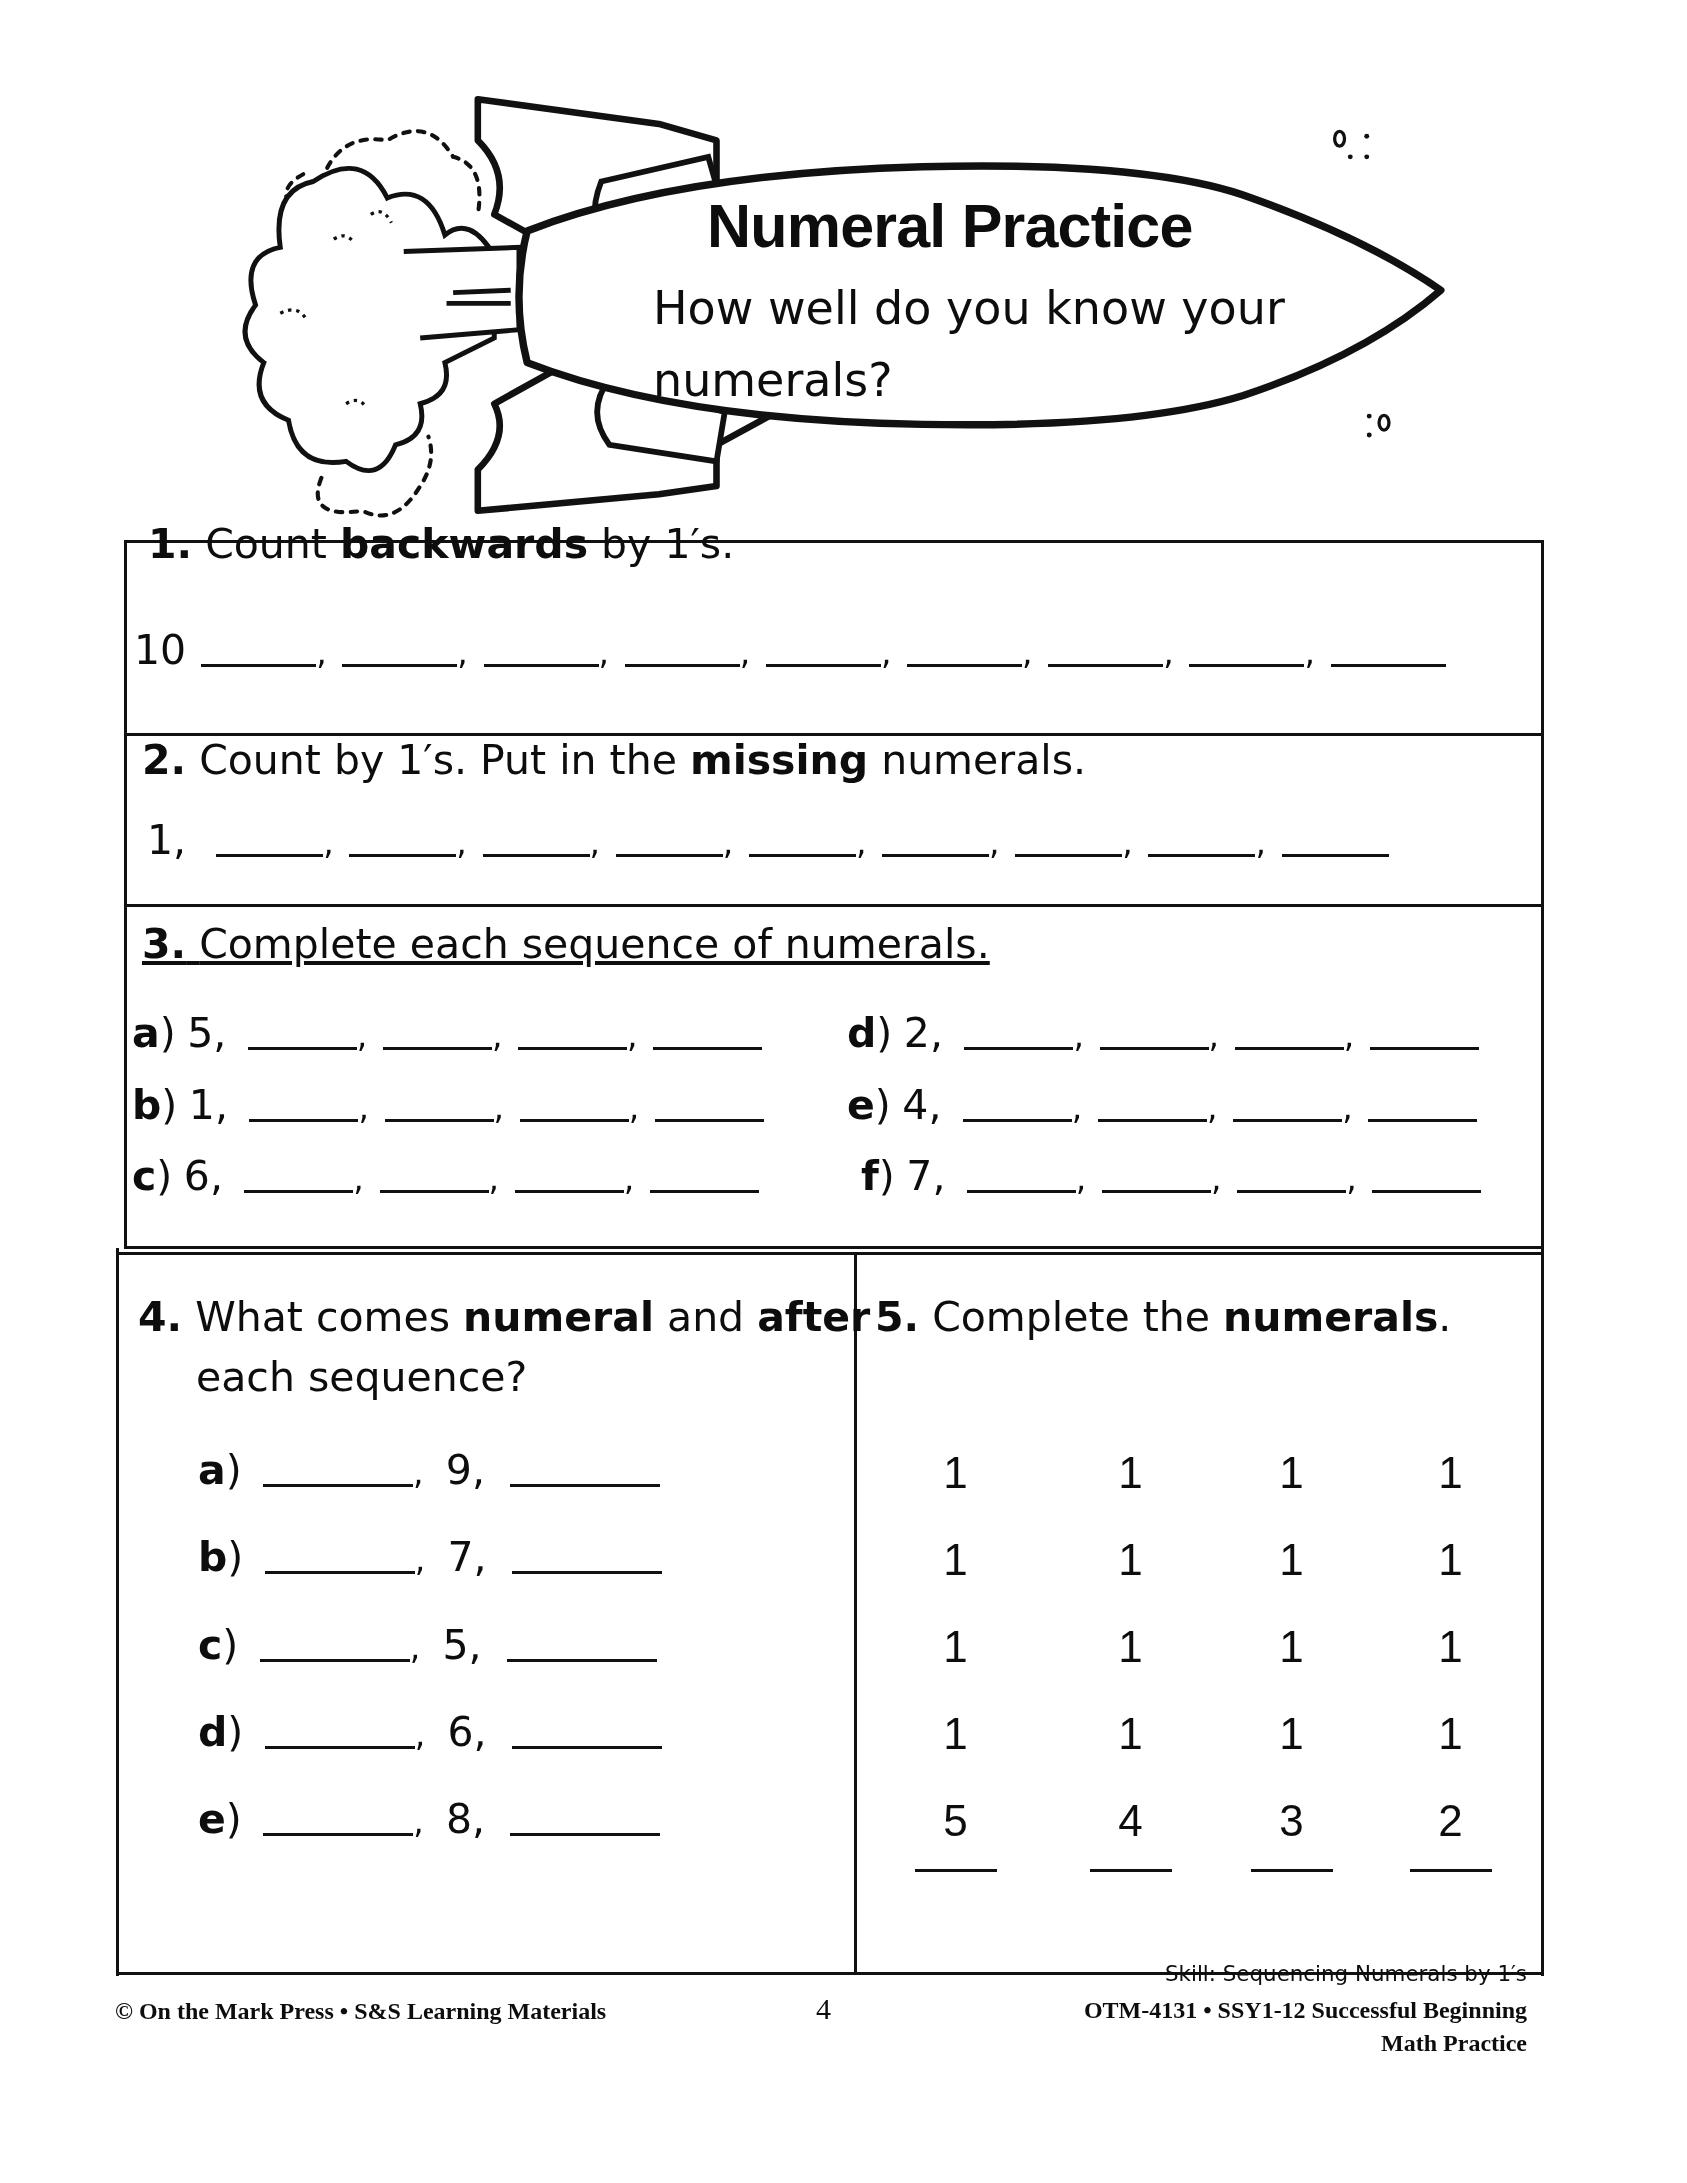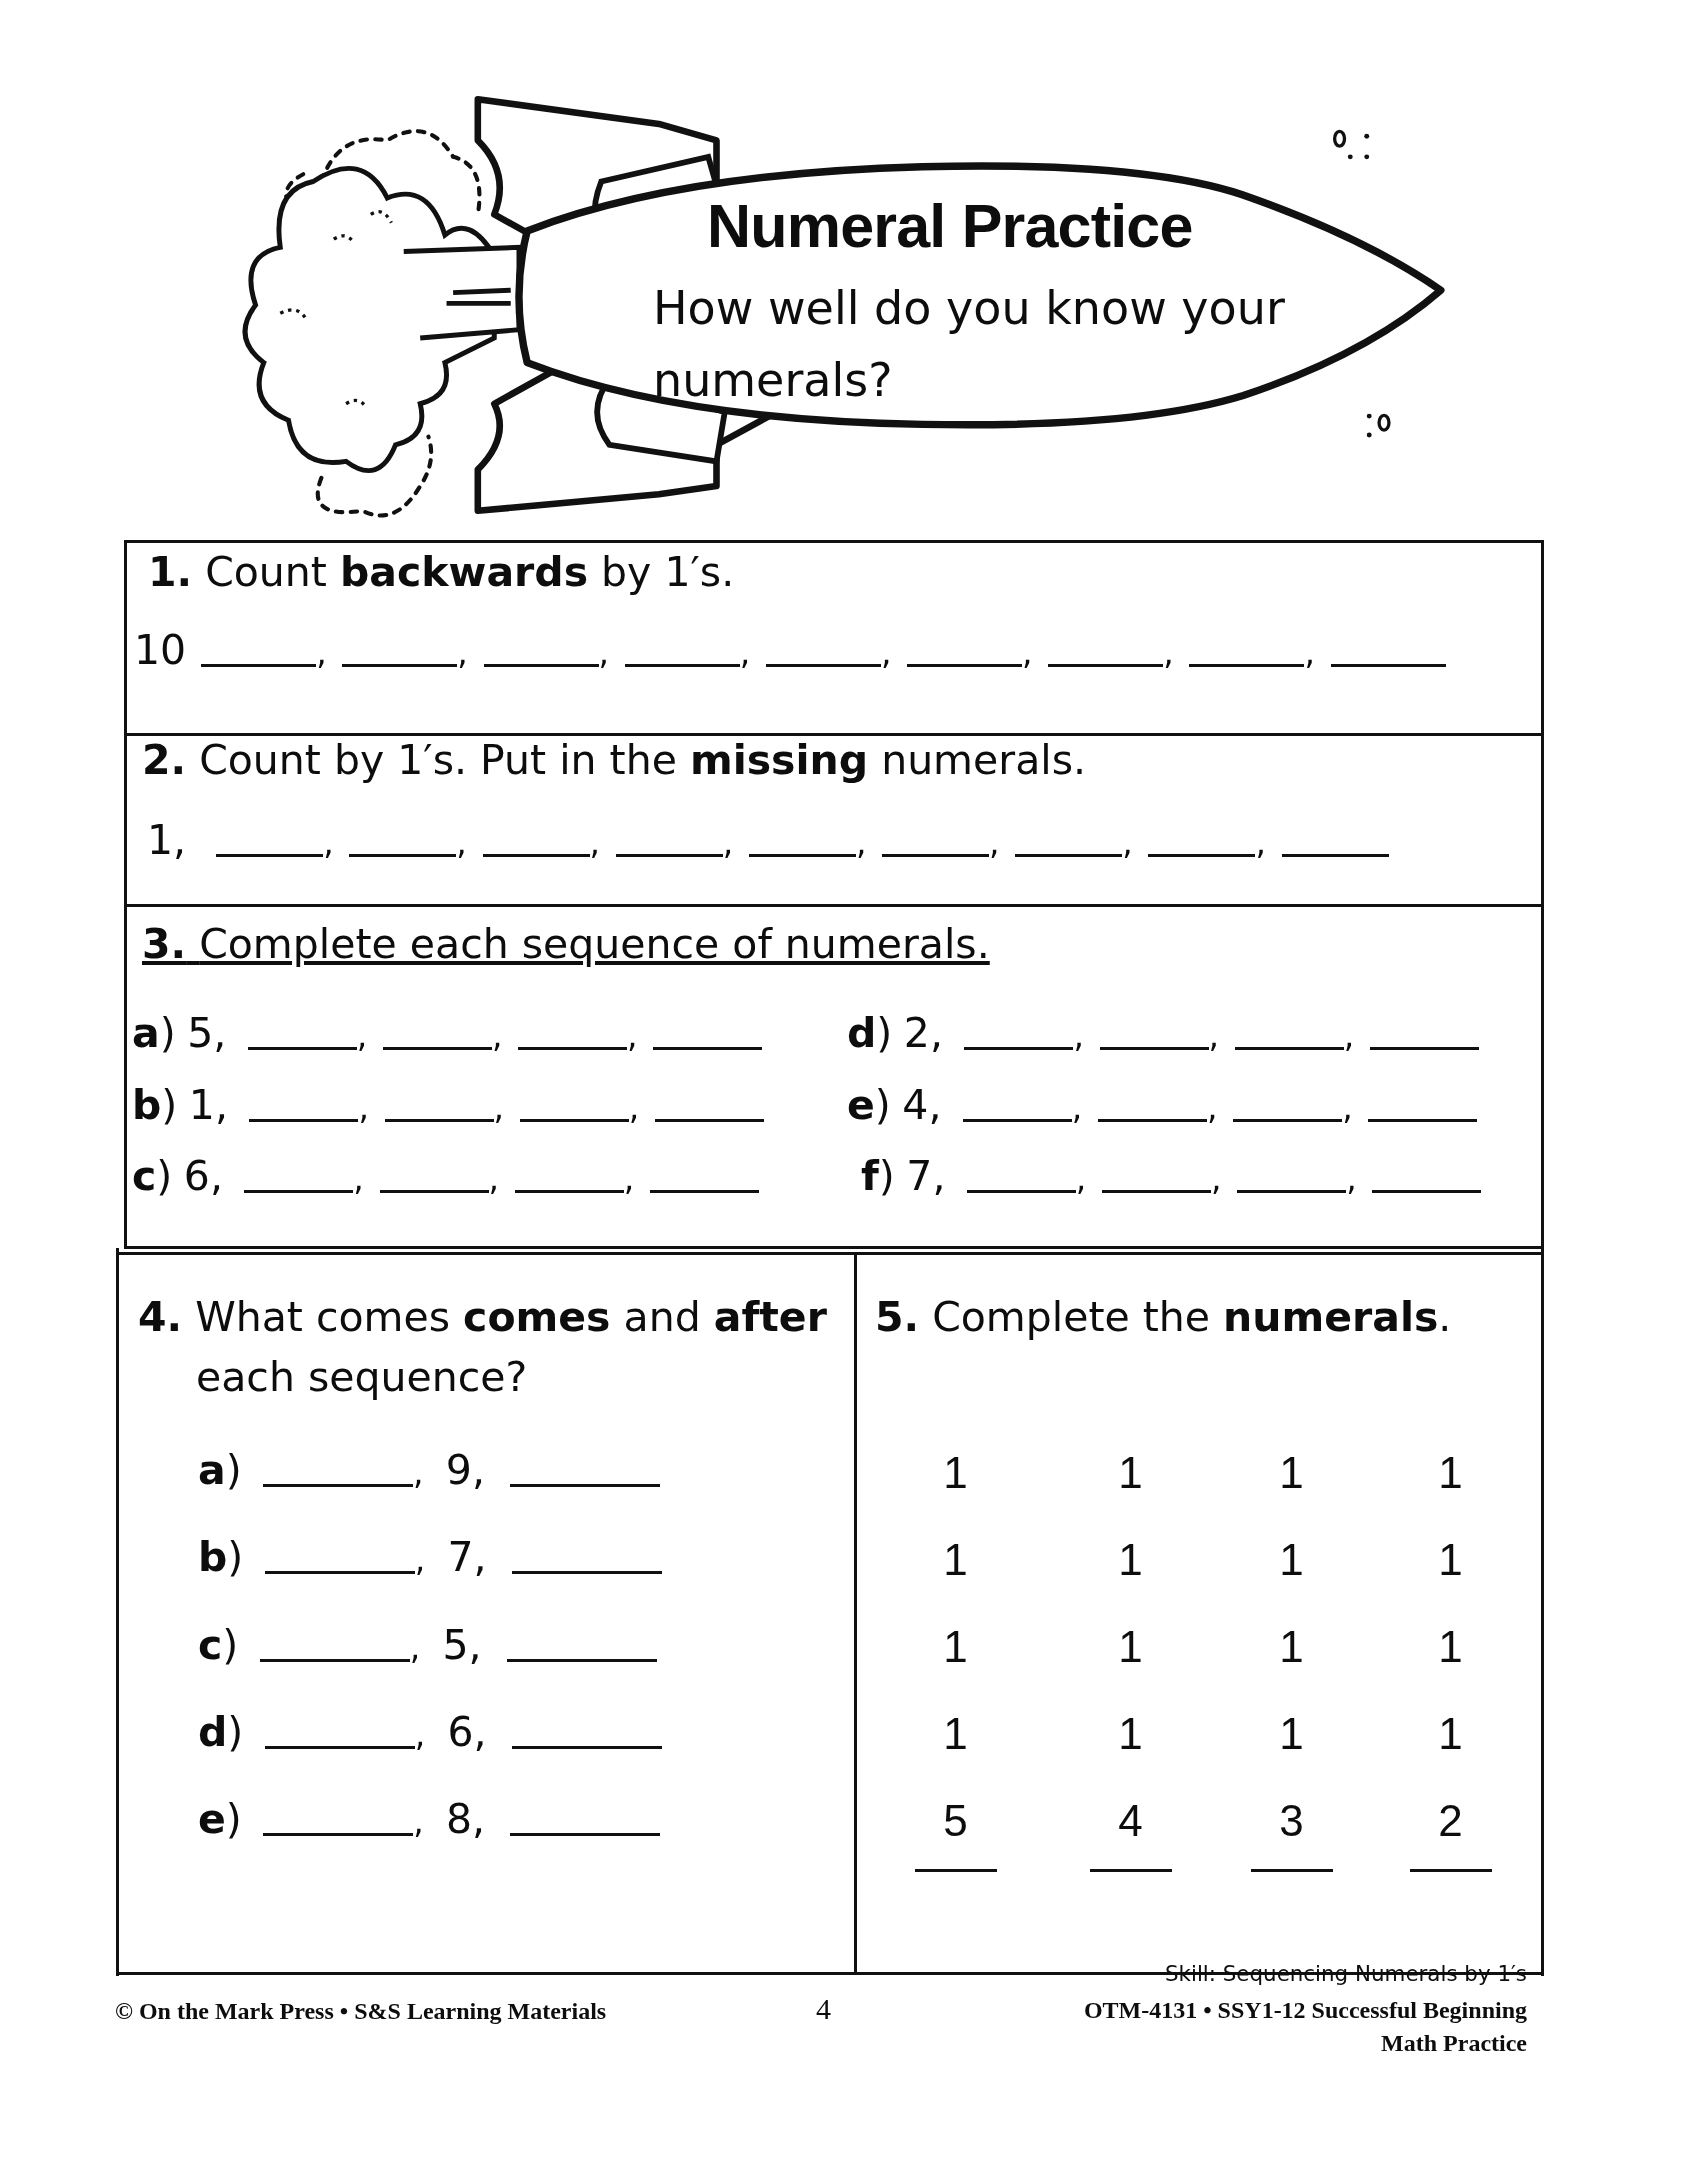--- a/index.html
+++ b/index.html
@@ -90,21 +90,21 @@
 
 <div class="box-top"></div>
 <div class="hline" style="left:124px; top:733px; width:1420px;"></div>
 <div class="hline" style="left:124px; top:904px; width:1420px;"></div>
 <div class="hline" style="left:119px; top:1252px; width:1424px;"></div>
 <div class="vline" style="left:116px; top:1248px; height:728px;"></div>
 <div class="vline" style="left:1541px; top:1248px; height:728px;"></div>
 <div class="hline" style="left:116px; top:1972px; width:1428px;"></div>
 <div class="vline" style="left:854px; top:1252px; height:722px;"></div>
 
-<div class="q" style="left:148px; top:548px;">
+<div class="q" style="left:148px; top:520px;">
   <span class="num">1.</span>
   <span>Count </span><b>backwards</b><span> by 1′s.</span>
 </div>
 <div class="row" style="left:134px; top:626px;">
   <span style="margin-right:15px;">10</span>
   <span id="q1blanks" style="display:flex; align-items:flex-end;">
       <span class="blank" style="width: 115px;"></span>
       <span class="comma">,</span>
       <span class="blank" style="width: 115px;"></span>
       <span class="comma">,</span>
@@ -225,21 +225,21 @@
       <span class="blank" style="width: 109px;"></span>
       <span class="comma">,</span>
       <span class="blank" style="width: 109px;"></span>
       <span class="comma">,</span>
       <span class="blank" style="width: 109px;"></span>
     </div>
   </div>
 
 <div class="q" style="left:138px; top:1293px;">
   <span class="num">4.</span>
-  <span>What comes </span><b>comes</b><span> and </span><b>after</b>
+  <span>What comes </span><b>numeral</b><span> and </span><b>after</b>
 </div>
 <div class="q" style="left:196px; top:1353px;">each sequence?</div>
 <div id="q4rows">
     <div class="row" style="left: 198px; top: 1446px;">
       <span class="lbl">a</span>
       <span class="paren" style="margin-right:21.4px;">)</span>
       <span class="blank" style="width: 150px;"></span>
       <span class="comma">,</span>
       <span style="margin-left:6.6px; margin-right:25px;">9,</span>
       <span class="blank" style="width: 150px;"></span>

